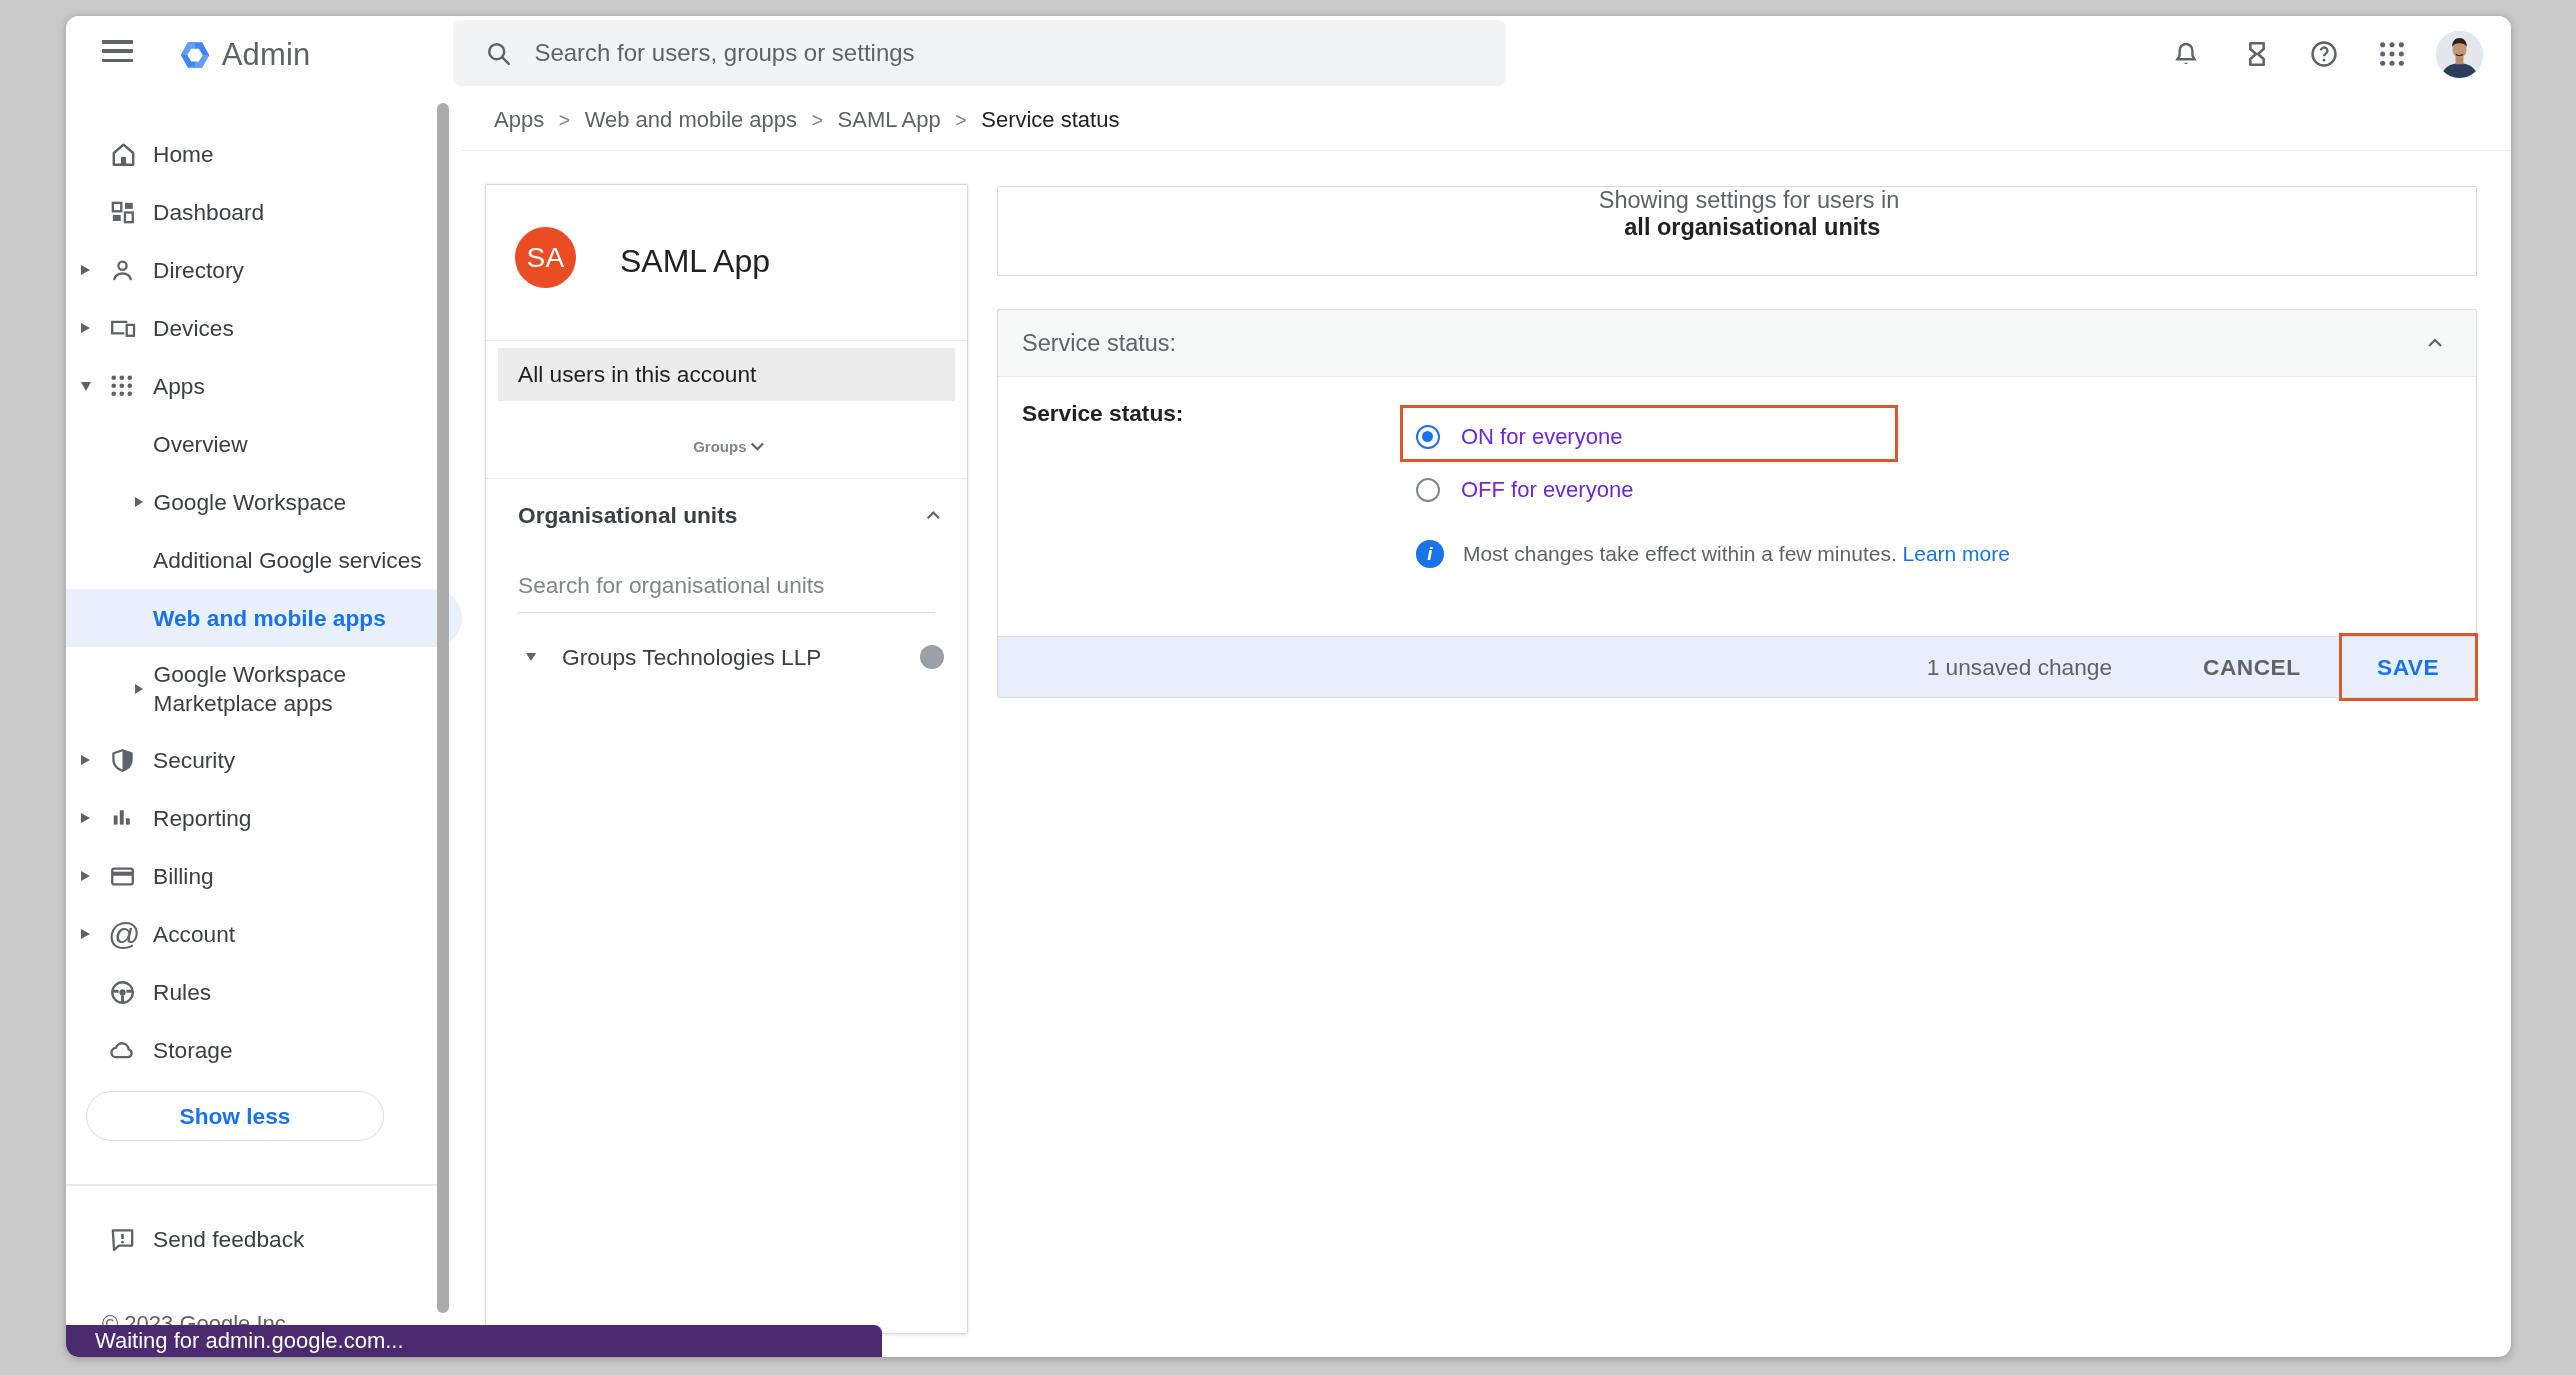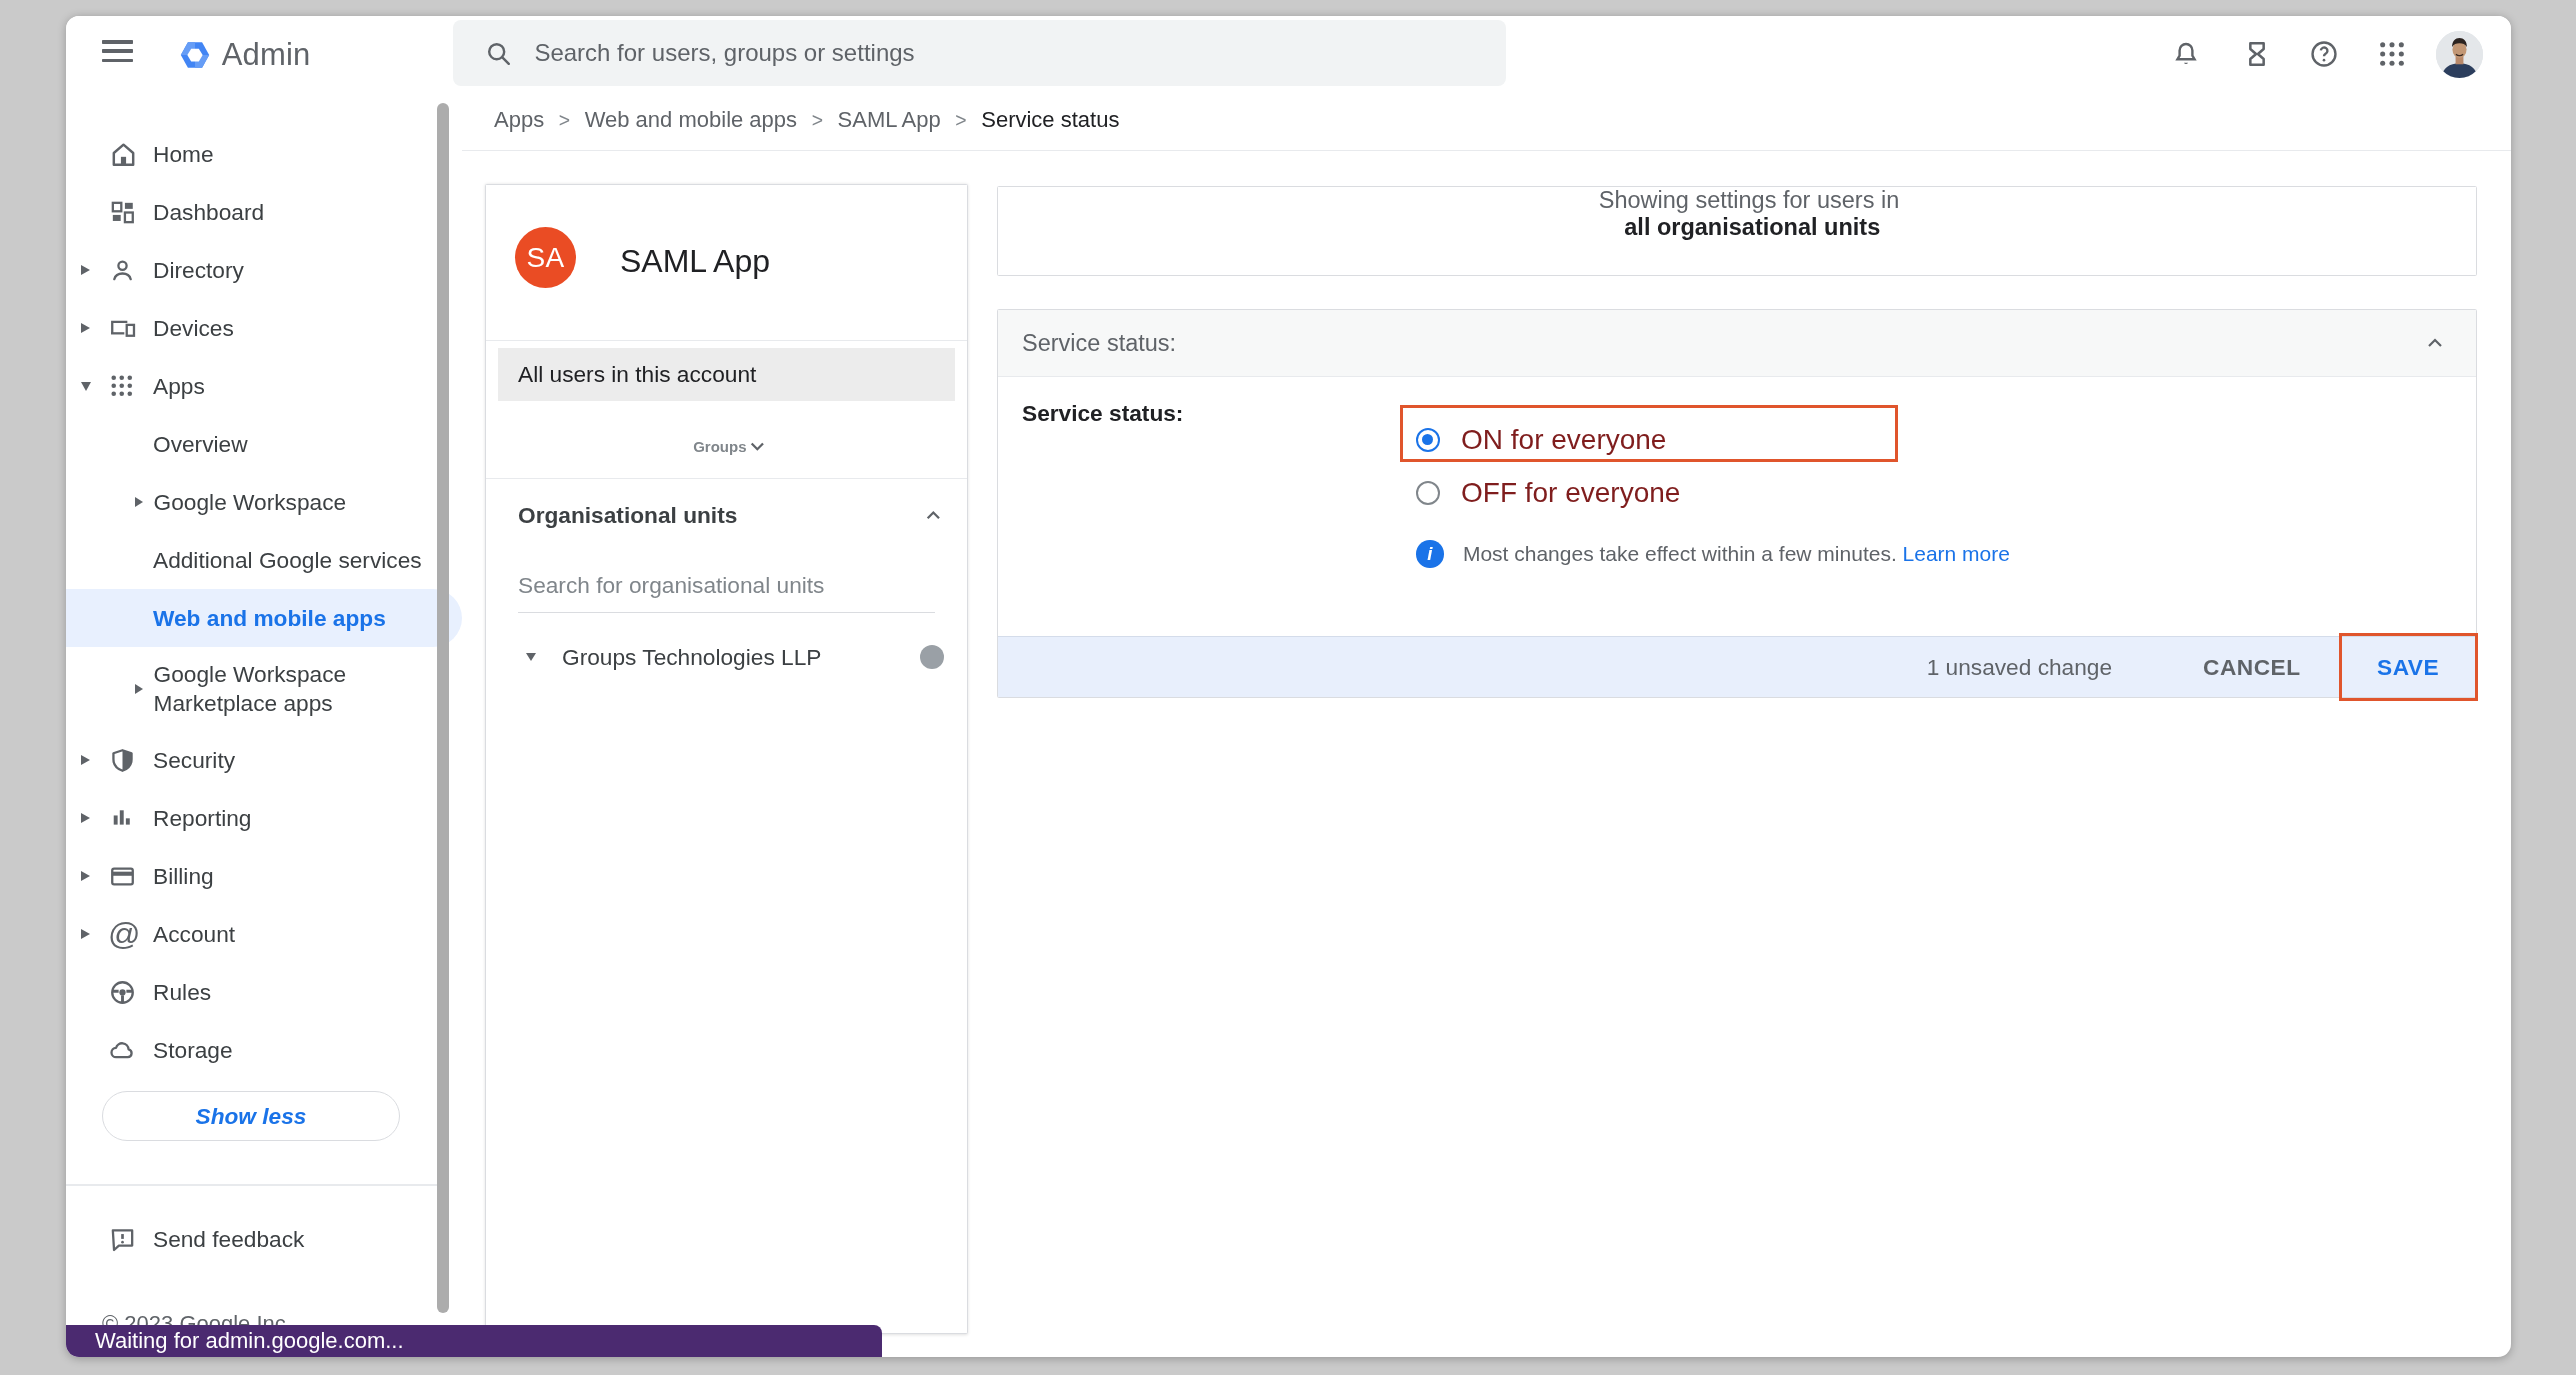--- a/index.html
+++ b/index.html
@@ -32,21 +32,21 @@
   .nav-row .arr{width:27.5px;display:flex;align-items:center;}
   .nav-row .ic{width:45px;color:#5f6368;display:flex;align-items:center;}
   .tri-r{width:0;height:0;border-left:9px solid #5f6368;border-top:5.7px solid transparent;border-bottom:5.7px solid transparent;}
   .tri-d{width:0;height:0;border-top:9px solid #5f6368;border-left:5.7px solid transparent;border-right:5.7px solid transparent;}
   .sub{padding-left:69px;}
   .sub .arr{width:18.6px;}
   .sub.noarr{padding-left:87px;}
   .nav-row.selected{background:#e8f0fe;border-radius:0 29px 29px 0;color:#1a73e8;font-weight:bold;}
   .two-line{height:84px;}
   .two-line .lbl span{display:block;line-height:29px;}
-  .showless{position:absolute;left:36px;top:1001px;width:298px;height:50px;border:1.6px solid #dadce0;border-radius:27px;background:#fff;color:#1a73e8;font-size:22.7px;font-weight:bold;font-family:inherit;cursor:pointer;font-style:italic;}
+  .showless{position:absolute;left:20px;top:1001px;width:298px;height:50px;border:1.6px solid #dadce0;border-radius:27px;background:#fff;color:#1a73e8;font-size:22.7px;font-weight:bold;font-family:inherit;cursor:pointer;}
   .side-div{position:absolute;left:0;top:1094px;width:383px;height:1.6px;background:#e8eaed;}
   .feedback{position:absolute;left:42px;top:1135px;display:flex;align-items:center;gap:16px;color:#3c4043;font-size:22.7px;cursor:pointer;}
   .feedback .ic{color:#5f6368;display:flex;}
   .copyright{position:absolute;left:36px;top:1221px;font-size:22px;color:#5f6368;}
   .scrollbar{position:absolute;left:371px;top:87px;width:12px;height:1210px;background:#acacac;border-radius:6.5px;cursor:pointer;}
 
   
   .appcard{position:absolute;left:419px;top:168px;width:483px;height:1150px;background:#fff;border:1.6px solid #dadce0;border-radius:1.6px;box-sizing:border-box;box-shadow:0 0.8px 3.2px rgba(0,0,0,.12);}
   .app-head{position:relative;height:155px;border-bottom:1.6px solid #e8eaed;}
   .app-avatar{position:absolute;left:29px;top:42px;width:61px;height:61px;border-radius:50%;background:#ea4c24;color:#fff;font-size:28px;display:flex;align-items:center;justify-content:center;letter-spacing:0.4px;}
@@ -69,21 +69,21 @@
   .set-head{position:relative;height:67px;background:#f7f8f8;border-bottom:1.6px solid #e8eaed;display:flex;align-items:center;justify-content:space-between;padding:0 29px 0 24px;box-sizing:border-box;font-size:23.5px;color:#5f6368;cursor:pointer;}
   .set-body{position:relative;height:241px;}
   .svc-label{position:absolute;left:24px;top:22.7px;font-size:22.7px;font-weight:bold;color:#202124;}
   .ann-box{position:absolute;border:3.2px solid #e0552c;box-sizing:border-box;background:transparent;pointer-events:none;}
   .ann-on{left:402px;top:28px;width:498px;height:57px;}
   .radio-row{position:absolute;left:418px;display:flex;align-items:center;gap:21px;cursor:pointer;}
   .radio{width:24px;height:24px;border-radius:50%;box-sizing:border-box;position:relative;}
   .radio.on{border:2.4px solid #1a73e8;}
   .radio.on::after{content:"";position:absolute;left:4px;top:4px;width:11.3px;height:11.3px;border-radius:50%;background:#1a73e8;}
   .radio.off{border:2.4px solid #80868b;}
-  .radio-row .lbl{font-size:28px;color:#7f1d1d;}
+  .radio-row .lbl{font-size:22px;color:#6d28d9;}
   .info-row{position:absolute;left:418px;top:163px;display:flex;align-items:center;gap:19.4px;}
   .info-ic{width:27.5px;height:27.5px;border-radius:50%;background:#1a73e8;color:#fff;font-size:18.6px;font-weight:bold;display:flex;align-items:center;justify-content:center;font-style:italic;}
   .info-row .txt{font-size:21px;color:#5f6368;}
   .info-row a{color:#1a73e8;text-decoration:none;cursor:pointer;}
   .set-foot{position:absolute;left:0;bottom:0;width:100%;height:61px;background:#e8effc;border-top:1.6px solid #d4dcea;box-sizing:border-box;display:flex;align-items:center;justify-content:flex-end;}
   .unsaved{font-size:22.7px;color:#5f6368;}
   .btn-cancel{background:none;border:none;font-family:inherit;font-size:22.7px;font-weight:bold;color:#5f6368;letter-spacing:0.5px;margin-left:85px;cursor:pointer;}
   .save-wrap{margin-left:32px;margin-right:-1.6px;width:139px;height:68px;border:3.2px solid #e0552c;box-sizing:border-box;display:flex;align-items:center;justify-content:center;}
   .btn-save{background:none;border:none;font-family:inherit;font-size:22.7px;font-weight:bold;color:#1a73e8;letter-spacing:0.5px;cursor:pointer;}
 

